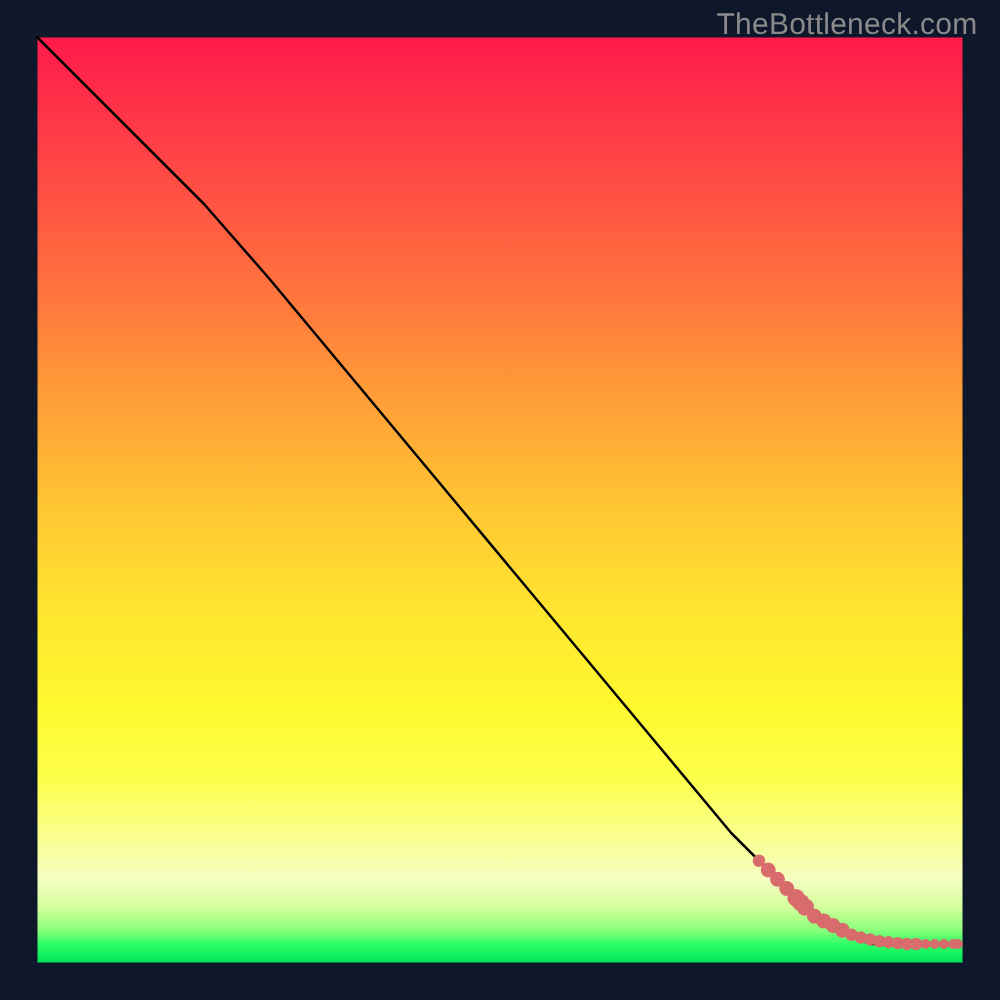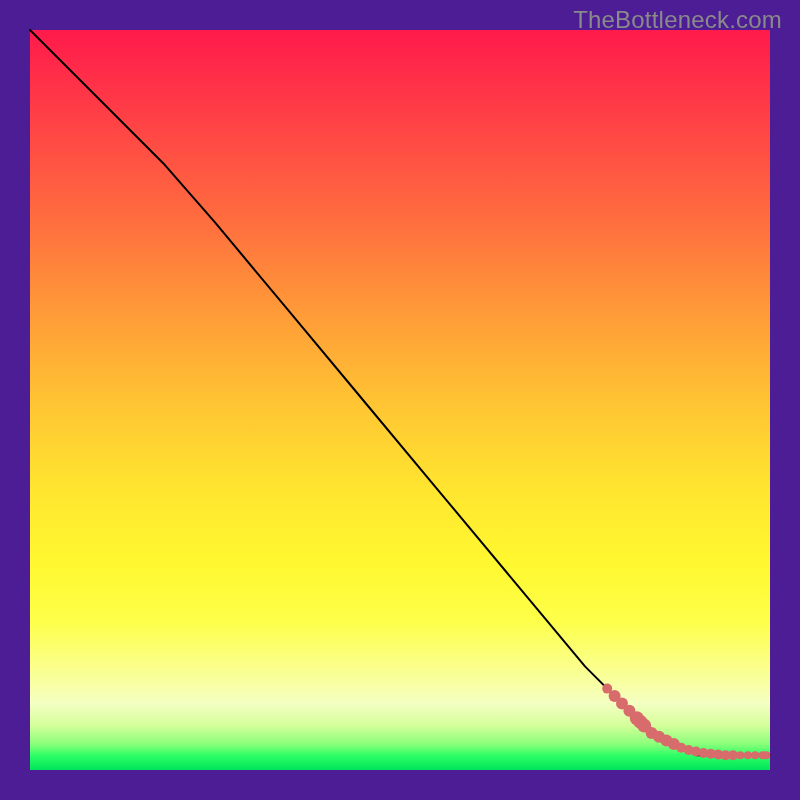--- a/index.html
+++ b/index.html
@@ -10,21 +10,21 @@
     background: #000;
     overflow: hidden;
     font-family: Arial, Helvetica, sans-serif;
   }
   .frame {
     position: absolute;
     left: 0;
     top: 0;
     width: 800px;
     height: 800px;
-    background: #4c1d95;
+    background: #0f172a;
   }
   .plot {
     position: absolute;
     left: 30px;
     top: 30px;
     width: 740px;
     height: 740px;
     
     background: linear-gradient(
       to bottom,

